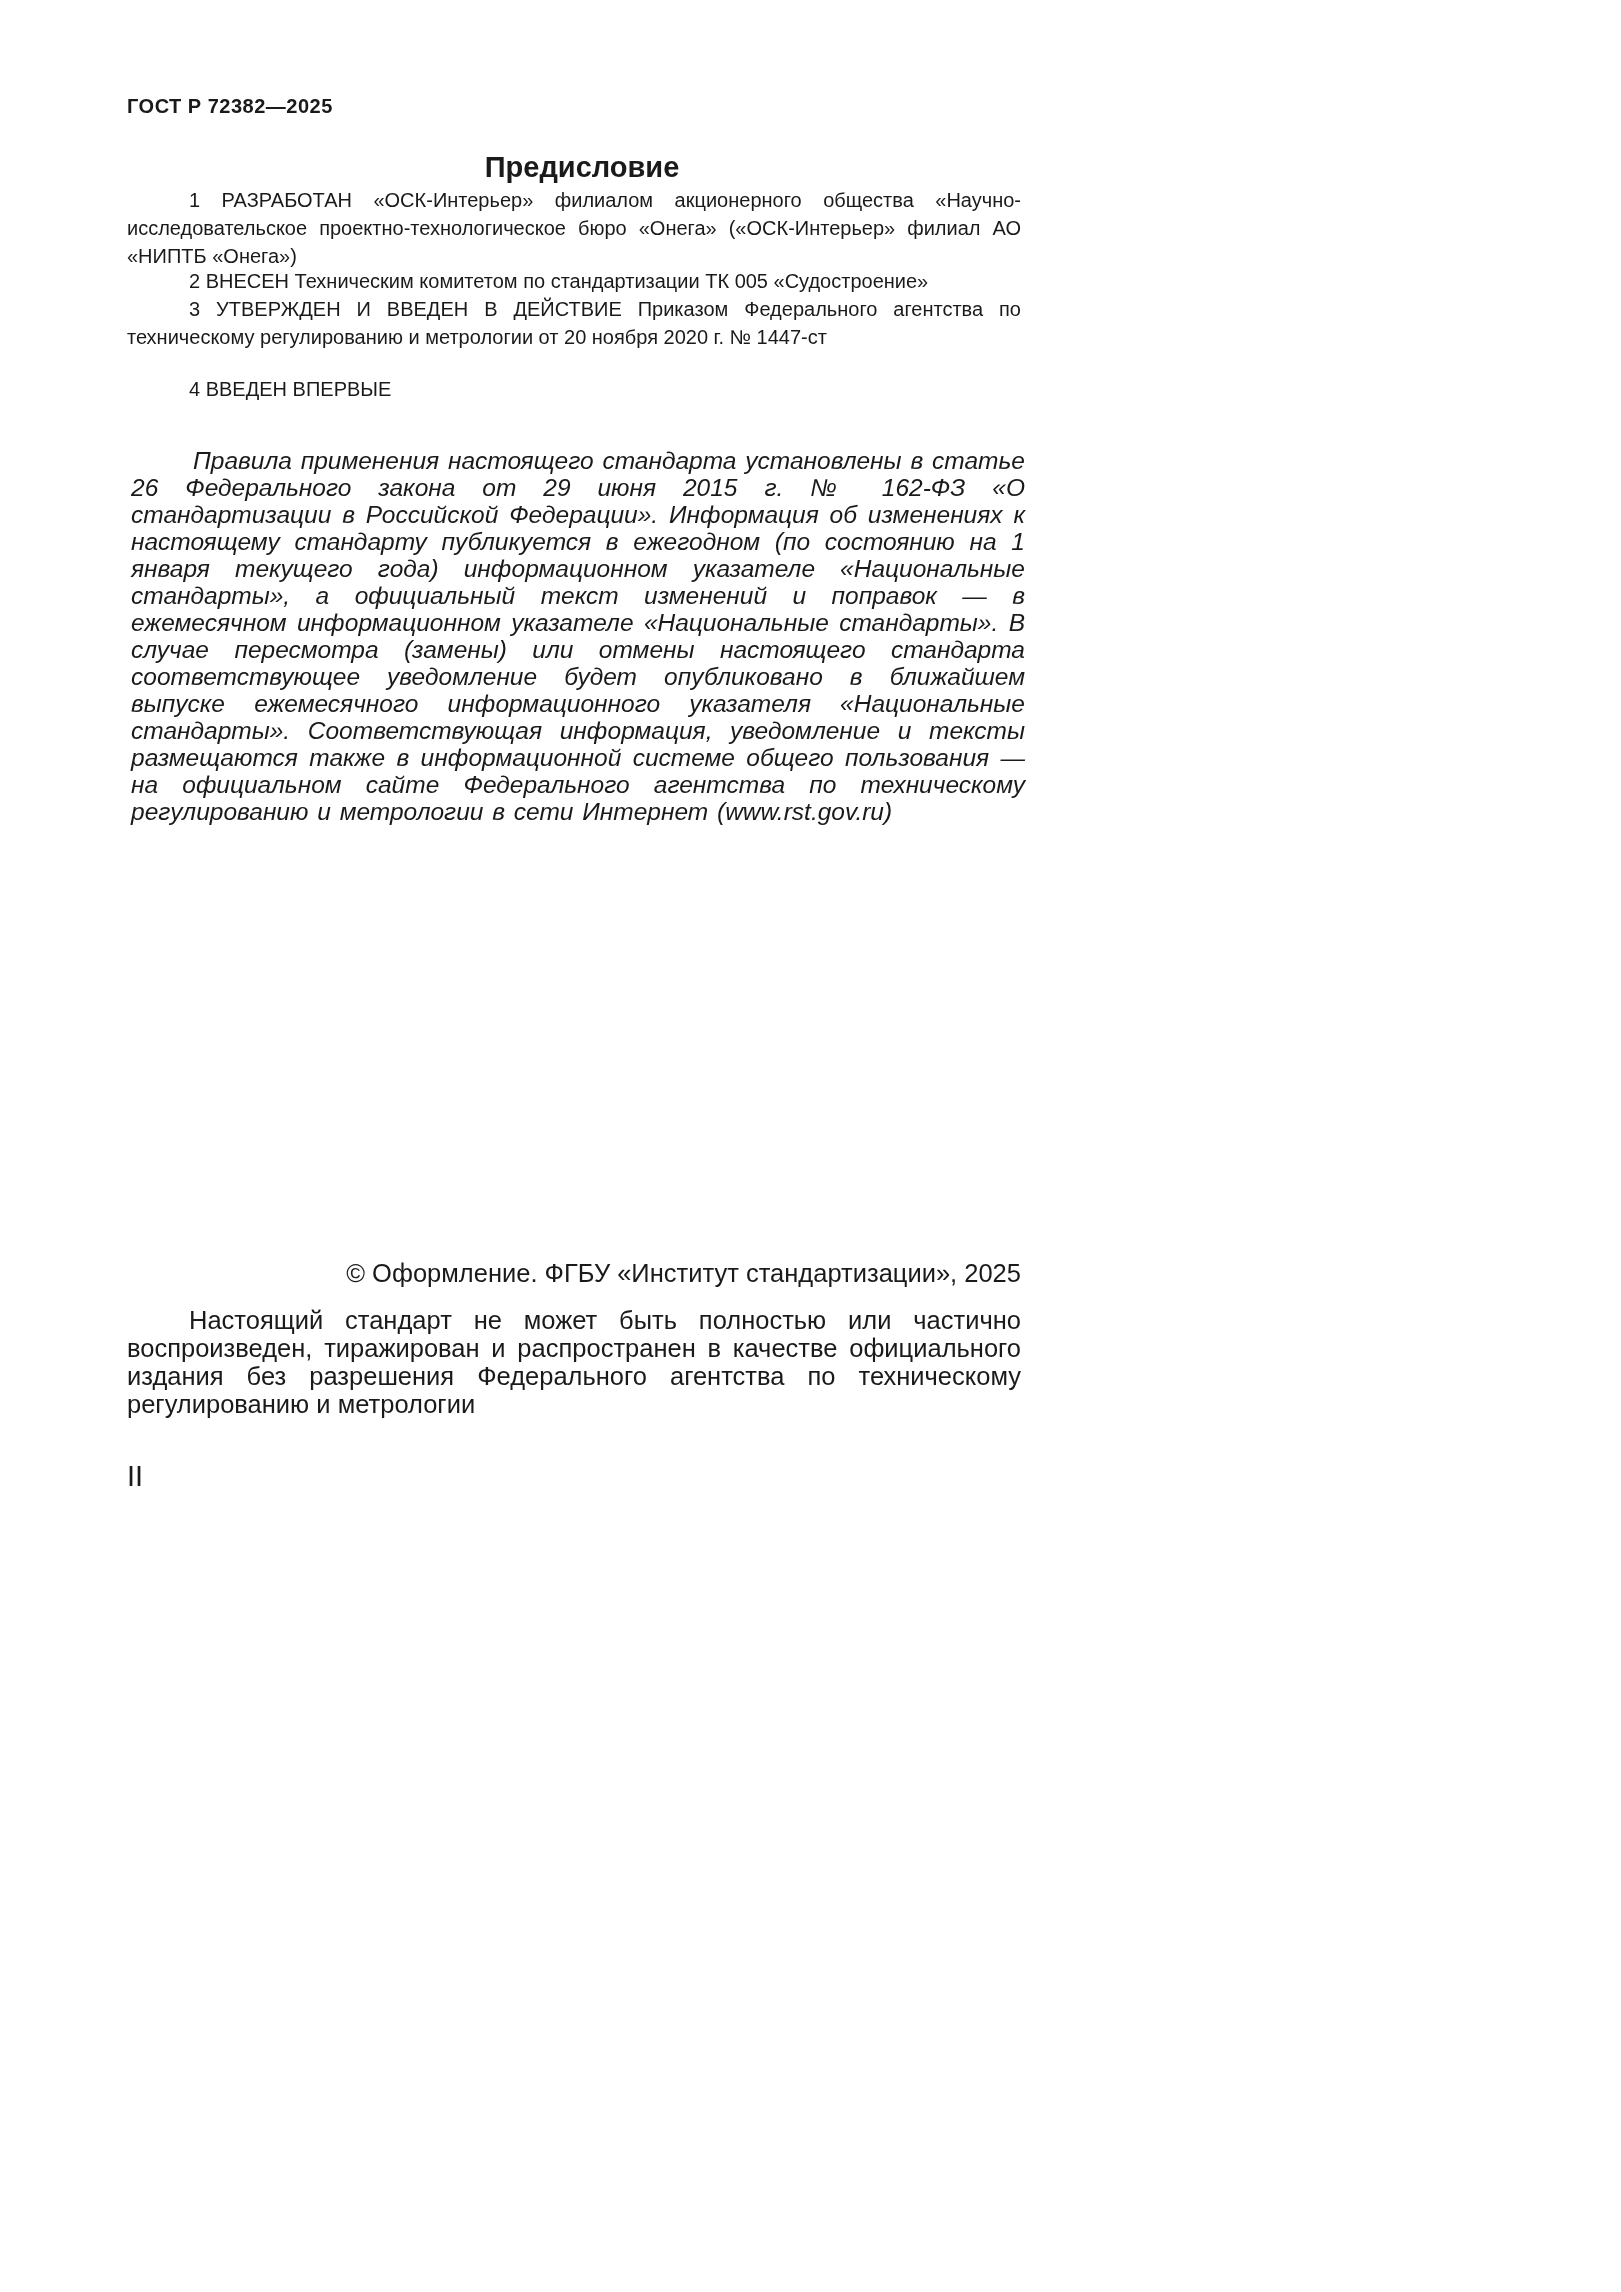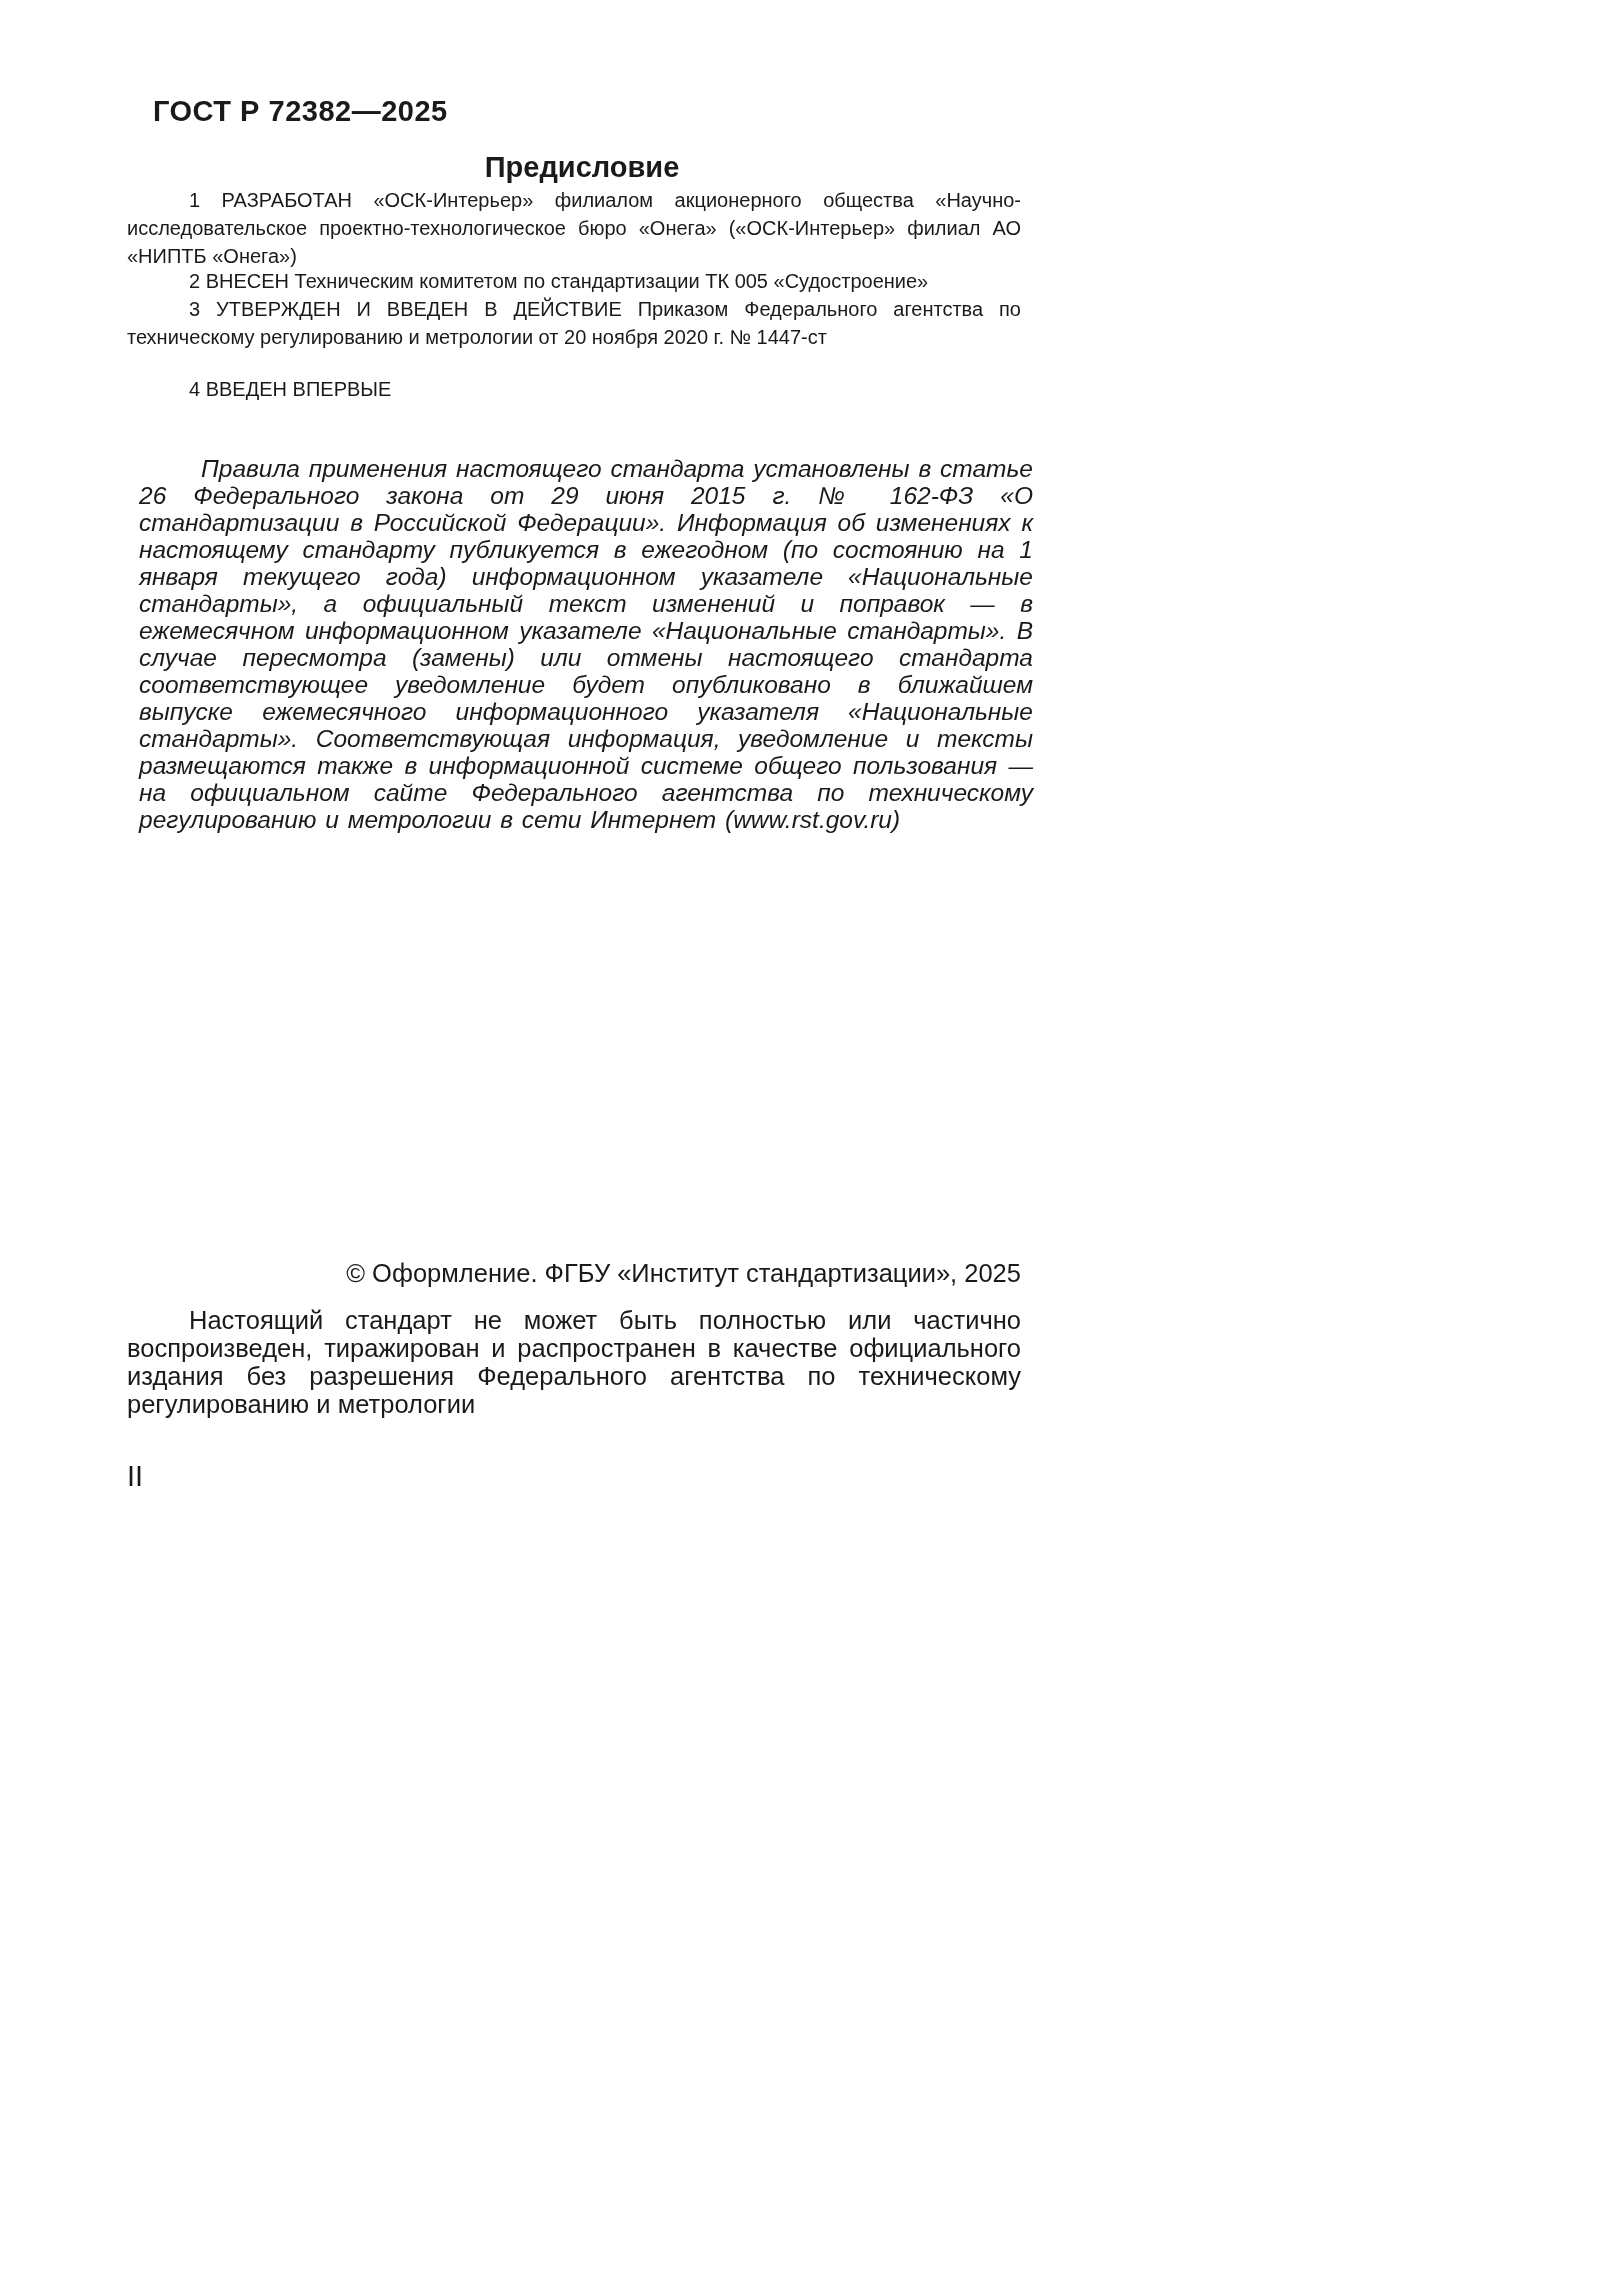--- a/index.html
+++ b/index.html
@@ -16,24 +16,23 @@
     color: #1a1a1a;
     overflow: hidden;
   }
   .block {
     position: absolute;
     left: 127px;
     width: 894px;
   }
   .doc-header {
     top: 95px;
-    font-size: 29px;
+    font-size: 20px;
     font-weight: bold;
     letter-spacing: 0.5px;
-    margin-left: 26px;
   }
   .doc-title {
     top: 143px;
     font-size: 29px;
     font-weight: bold;
     text-align: center;
     margin: 8px;
   }
   .para {
     margin: 0;
@@ -45,21 +44,21 @@
   .para.single {
     text-align: left;
     margin-top: 16px;
   }
   .p1 { top: 186px; }
   .p2 { top: 251px; }
   .p3 { top: 295px; }
   .p4 { top: 359px; }
   .legal-notice {
     top: 443px;
-    margin: 12px;
+    margin: 4px;
     font-size: 24.5px;
     line-height: 27px;
     font-style: italic;
     text-align: justify;
     text-indent: 62px;
     word-spacing: 2px;
   }
   .copyright {
     top: 1259px;
     font-size: 25.5px;

